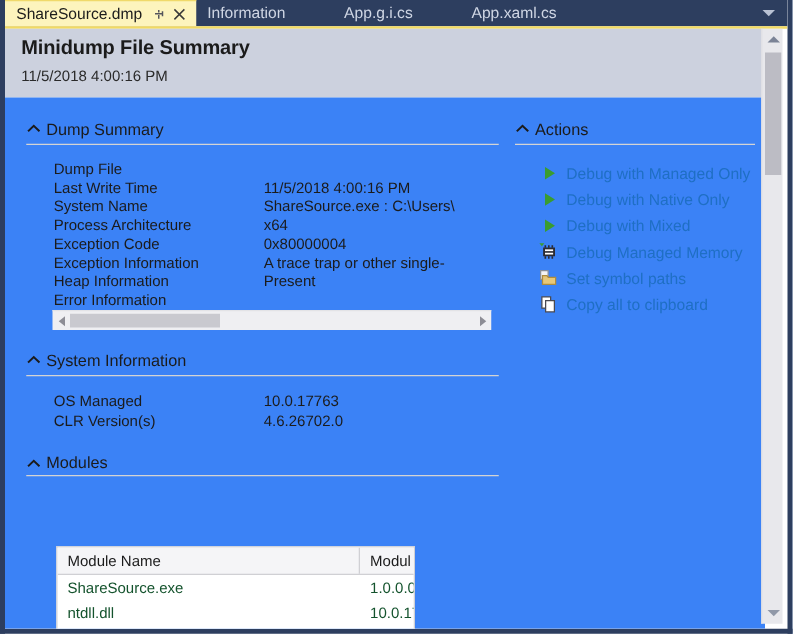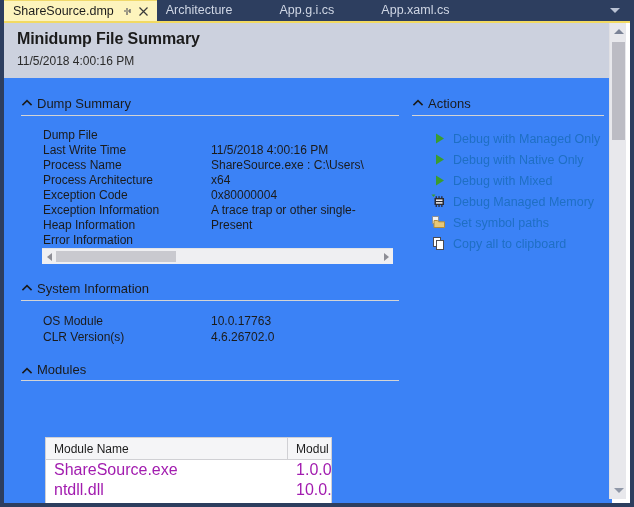--- a/index.html
+++ b/index.html
@@ -286,22 +286,22 @@
     align-items: center;
     padding-left: 8px;
     box-sizing: border-box;
     white-space: nowrap;
     overflow: hidden;
   }
   .mt-th.c1 { width: 296px; border-right: 1px solid #d0d0d4; }
   .mt-th.c2 { width: 51px; }
   .mt-row { display: flex; height: 20px; }
   .mt-td {
-    font-size: 16px;
-    color: #a21caf;
+    font-size: 12px;
+    color: #14532d;
     display: flex;
     align-items: center;
     padding-left: 8px;
     box-sizing: border-box;
     white-space: nowrap;
     overflow: hidden;
   }
   .mt-td.c1 { width: 296px; }
   .mt-td.c2 { width: 51px; }
 
@@ -357,21 +357,21 @@
           <path d="M2 5h6M5 2v2M5 6v3M8 3v4" stroke="#55555c" stroke-width="1.2" fill="none"></path>
         </svg>
       </span>
       <span class="tab-close">
         <svg width="11" height="11" viewBox="0 0 11 11">
           <path d="M1.5 1.5l8 8M9.5 1.5l-8 8" stroke="#3a3a3a" stroke-width="1.2" fill="none"></path>
         </svg>
       </span>
     </div>
     <div class="tab">
-      <span class="tab-label">Architecture</span>
+      <span class="tab-label">Information</span>
     </div>
     <div class="tab" style="margin-left:30px">
       <span class="tab-label">App.g.i.cs</span>
     </div>
     <div class="tab" style="margin-left:30px">
       <span class="tab-label">App.xaml.cs</span>
     </div>
     <div class="tab-overflow">
       <span class="chev"></span>
     </div>
@@ -397,21 +397,21 @@
 
     <div class="fields" style="left:39px; top:50px; width:356px;">
       <div class="field-row">
         <span class="field-label">Dump File</span>
       </div>
       <div class="field-row">
         <span class="field-label">Last Write Time</span>
         <span class="field-value">11/5/2018 4:00:16 PM</span>
       </div>
       <div class="field-row">
-        <span class="field-label">Process Name</span>
+        <span class="field-label">System Name</span>
         <span class="field-value">ShareSource.exe : C:\Users\</span>
       </div>
       <div class="field-row">
         <span class="field-label">Process Architecture</span>
         <span class="field-value">x64</span>
       </div>
       <div class="field-row">
         <span class="field-label">Exception Code</span>
         <span class="field-value">0x80000004</span>
       </div>
@@ -446,21 +446,21 @@
         <svg width="12" height="12" viewBox="0 0 12 12">
           <path d="M2 7.5L6 3.7l4 3.8" stroke="#1b1b1b" stroke-width="1.6" fill="none" stroke-linecap="square"></path>
         </svg>
       </span>
       <span class="section-title">System Information</span>
     </div>
     <div class="section-rule" style="left:17px; top:222px; width:378px;"></div>
 
     <div class="fields" style="left:39px; top:236px; width:356px;">
       <div class="field-row" style="height:16px">
-        <span class="field-label">OS Module</span>
+        <span class="field-label">OS Managed</span>
         <span class="field-value">10.0.17763</span>
       </div>
       <div class="field-row" style="height:16px">
         <span class="field-label">CLR Version(s)</span>
         <span class="field-value">4.6.26702.0</span>
       </div>
     </div>
 
     <div class="section-head" style="left:17px; top:281px;align-items:flex-end;">
       <span class="section-chevron">

